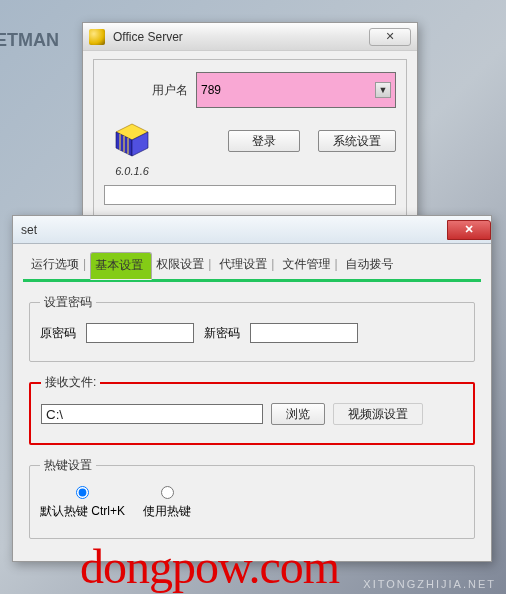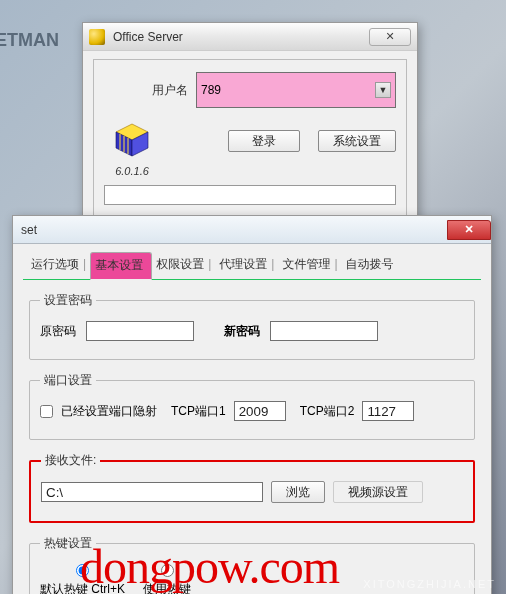--- a/index.html
+++ b/index.html
@@ -121,39 +121,39 @@
     .set-titlebar {
       height: 28px;
       background: linear-gradient(to bottom, #f4f8fb, #dde7f0);
       border-bottom: 1px solid #b0b8c0;
       display: flex; align-items: center;
       padding-left: 8px;
     }
     .set-body { padding: 8px 10px 10px; }
     .tabstrip {
       display: flex; gap: 0;
-      border-bottom: 1px solid #22c55e;
+      border-bottom: 3px solid #22c55e;
       margin-bottom: 12px;
       padding: 0 4px;
     }
     .tab {
       padding: 4px 4px 5px;
       color: #333;
       cursor: pointer;
       position: relative;
       font-size: 12px;
     }
     .tab::after {
       content: "|";
       color: #999;
       margin-left: 4px;
     }
     .tab:last-child::after { content: ""; }
     .tab.active {
-      background: #ec4899;
+      background: #84cc16;
       border: 1px solid #aaa;
       border-bottom: 1px solid #f0f0f0;
       margin-bottom: -1px;
       border-radius: 3px 3px 0 0;
     }
     .tab.active::after { content: ""; }
     fieldset {
       border: 1px solid #bbb;
       border-radius: 2px;
       margin: 0 6px 12px;
@@ -246,36 +246,25 @@
       <div class="tab">代理设置</div>
       <div class="tab">文件管理</div>
       <div class="tab">自动拨号</div>
     </div>
 
     <fieldset>
       <legend>设置密码</legend>
       <div class="row" style="gap:10px;">
         <span>原密码</span>
         <input class="text-input" style="width: 108px;" type="password" value="">
-        <span style="margin-left:20px;font-weight:bold;">新密码</span>
+        <span style="">新密码</span>
         <input class="text-input" style="width: 108px;" type="password" value="">
       </div>
     </fieldset>
 
-    <fieldset>
-      <legend>端口设置</legend>
-      <div class="row" style="gap:8px;">
-        <input type="checkbox" style="">
-        <span>已经设置端口隐射</span>
-        <span style="margin-left:6px;">TCP端口1</span>
-        <input class="text-input" style="width: 52px;" value="2009">
-        <span style="margin-left:6px;">TCP端口2</span>
-        <input class="text-input" style="width: 52px;" value="1127">
-      </div>
-    </fieldset>
 
     <fieldset class="hl-red">
       <legend>接收文件:</legend>
       <div class="row" style="gap:8px;">
         <input class="text-input" style="width: 222px;" value="C:\">
         <div class="btn" style="min-width:52px;">浏览</div>
         <div class="btn" style="min-width:80px;background:#f0f0f0;border-color:#ccc;text-align:right;">视频源设置</div>
       </div>
     </fieldset>
 

